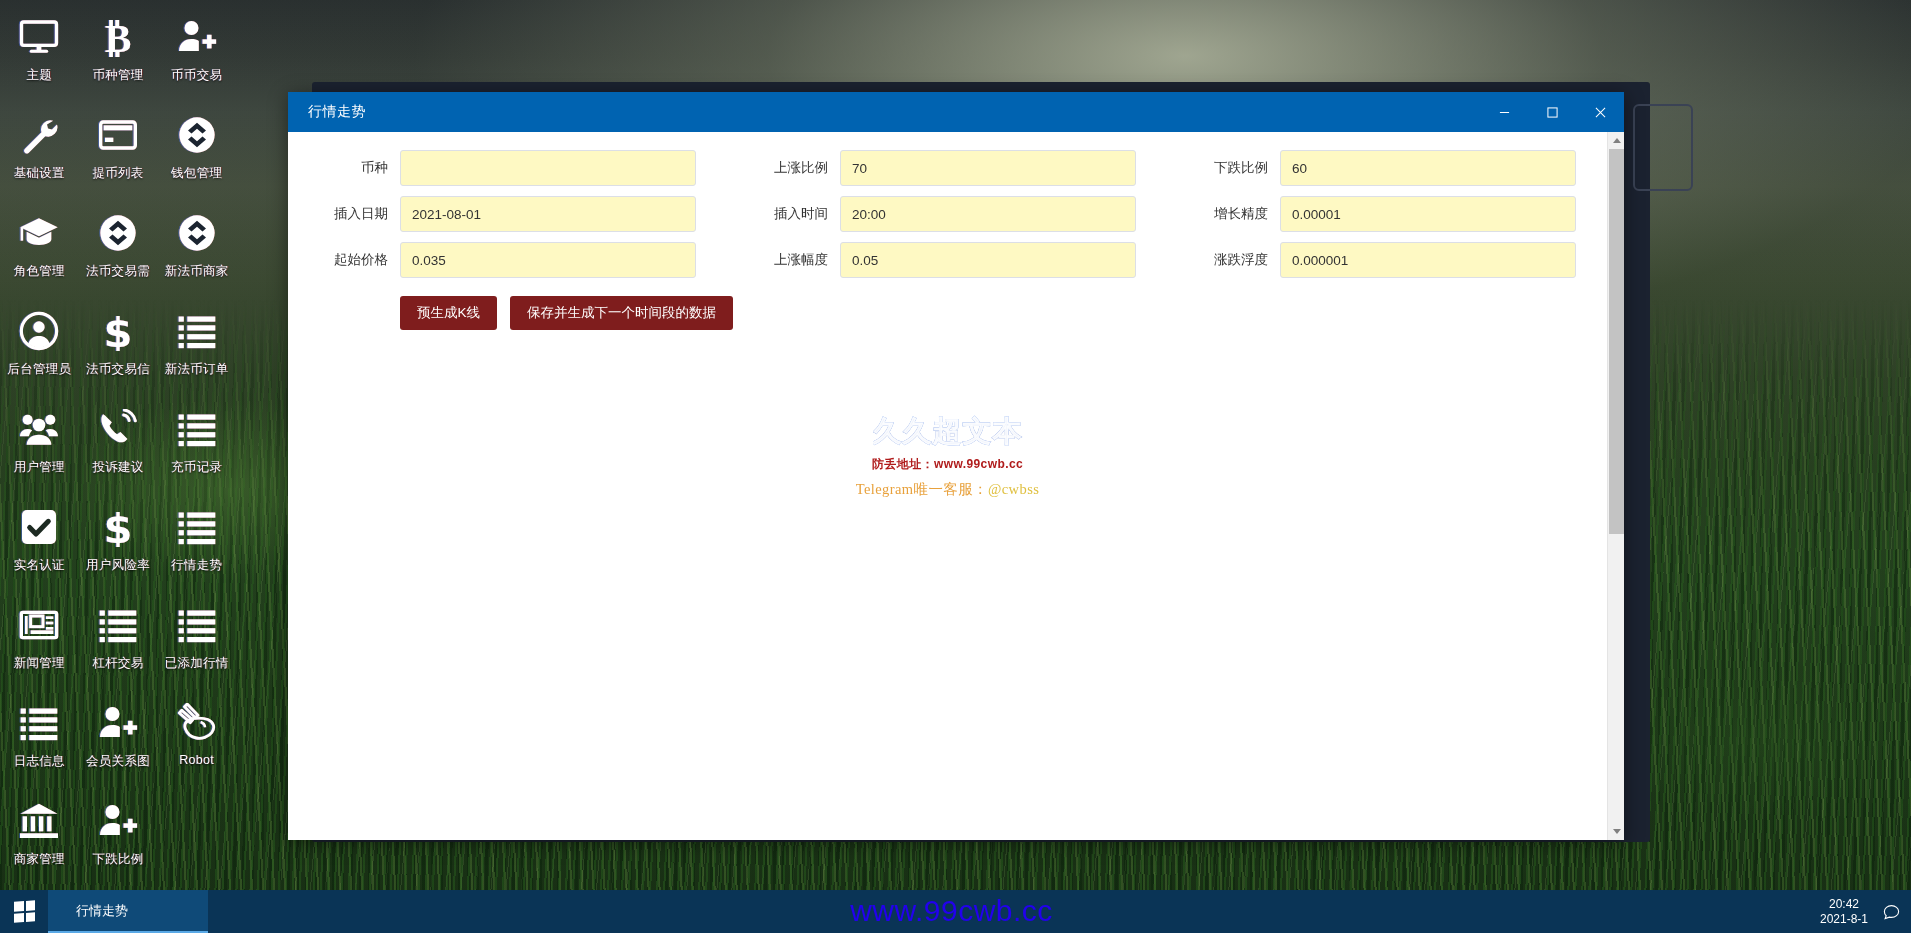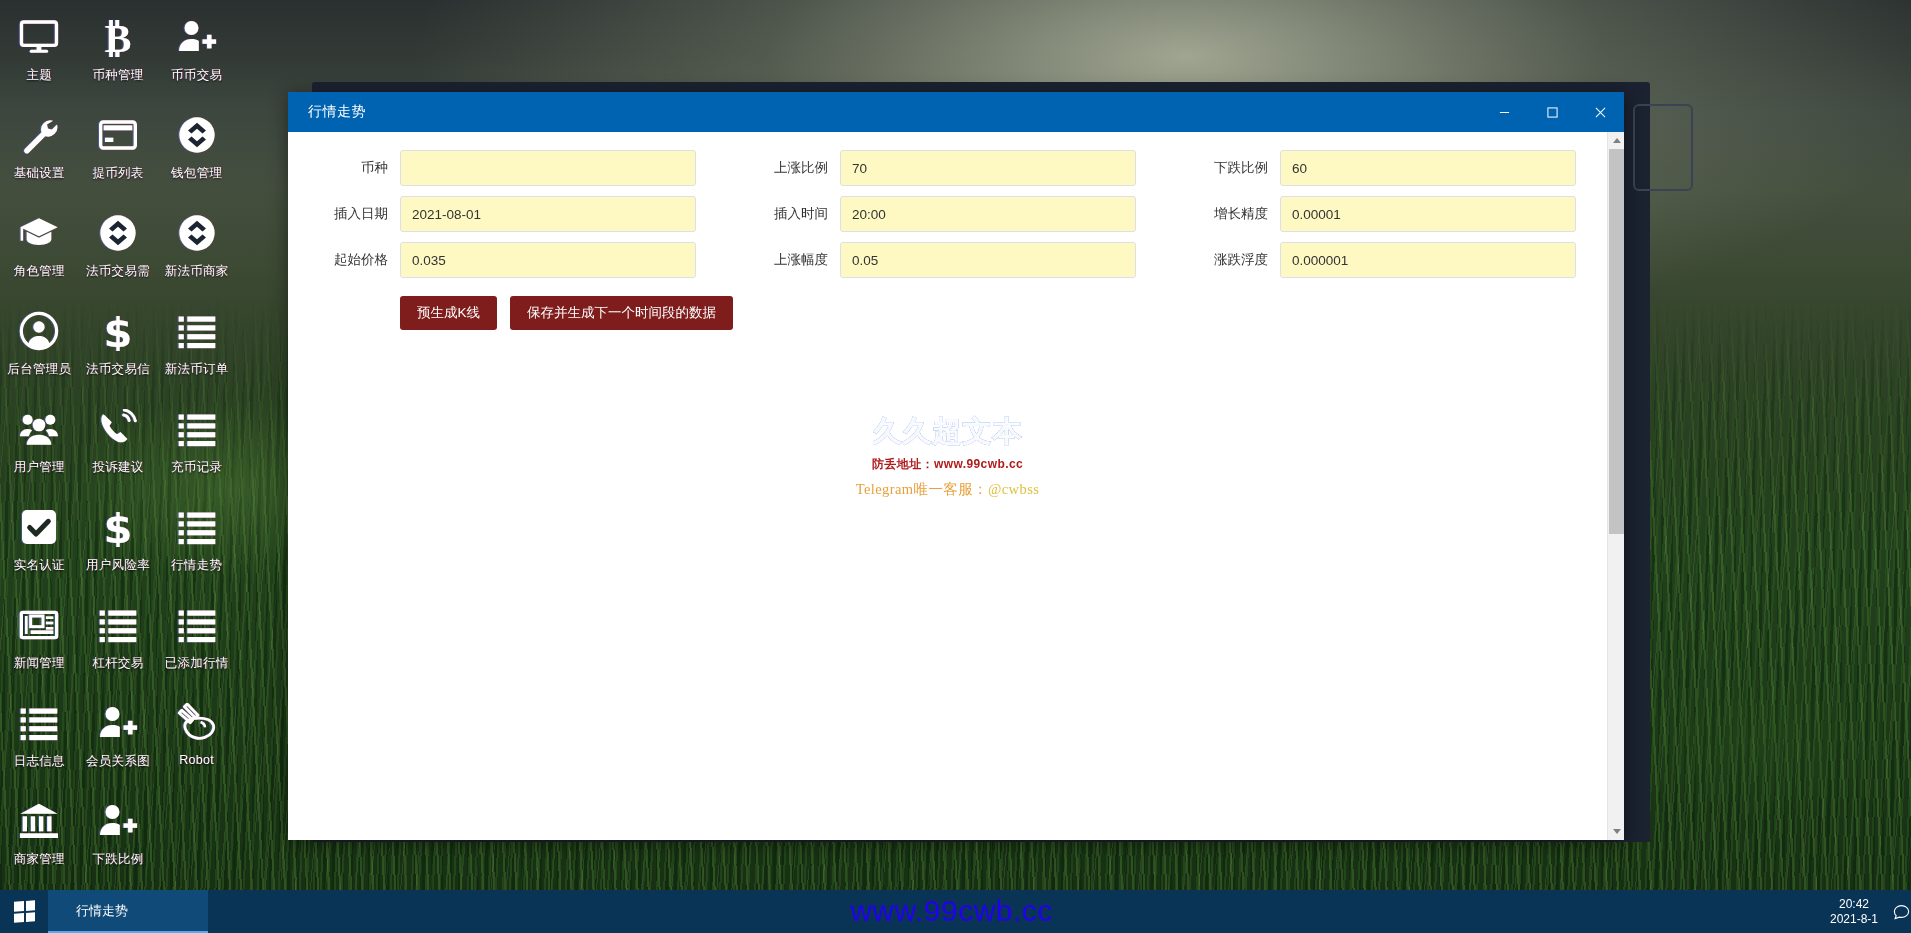--- a/index.html
+++ b/index.html
@@ -223,21 +223,21 @@
     display: flex; align-items: center; padding: 0 28px;
   }
   #task-item span { color: #ffffff; font-size: 13px; }
   #tb-watermark {
     position: absolute; left: 0; right: 8px; top: 4px;
     text-align: center; color: #2200ee; font-size: 30px;
     pointer-events: none; letter-spacing: 0.5px;
   }
   #tray {
     margin-left: auto; display: flex; align-items: center;
-    height: 36px; gap: 14px;
+    height: 36px; padding-right: 10px; gap: 14px;
   }
   #clock {
     color: #fff; font-size: 12px; line-height: 15px;
     text-align: center;
   }
   #notif-icon { color: #fff; display: flex; align-items: center; }
   #notif-icon svg { width: 19px; height: 19px; fill: none; stroke: #fff; stroke-width: 1.4; }
 </style>
 </head>
 <body>

